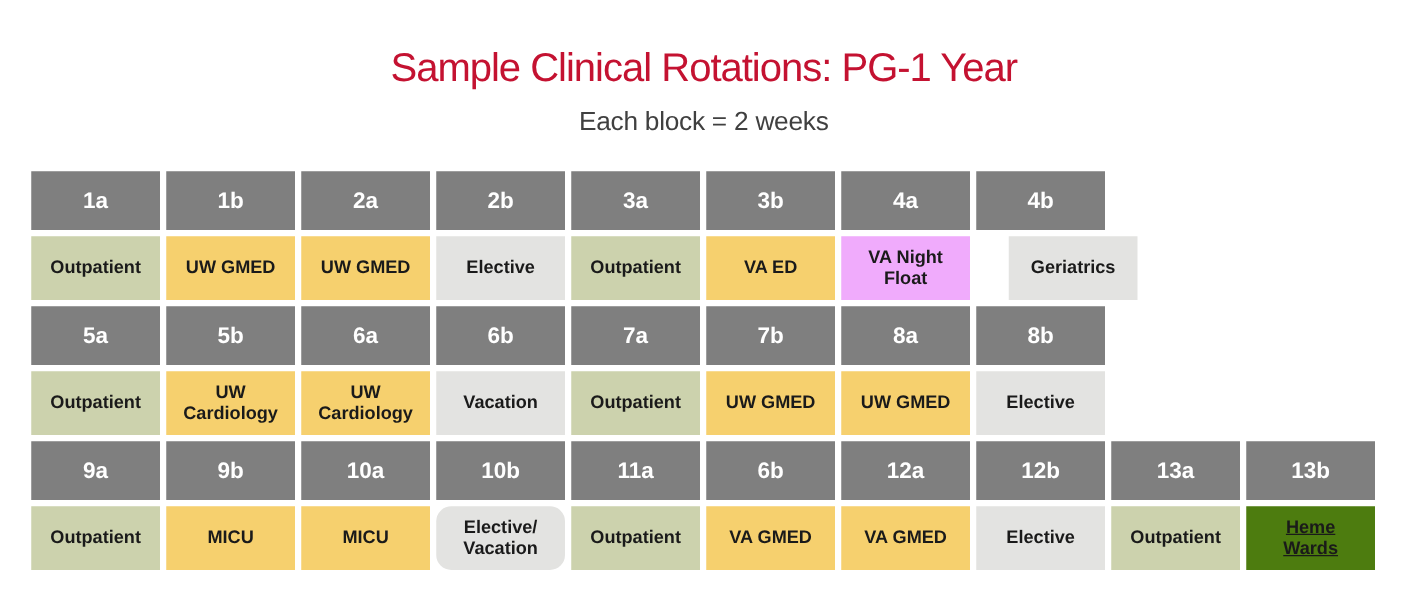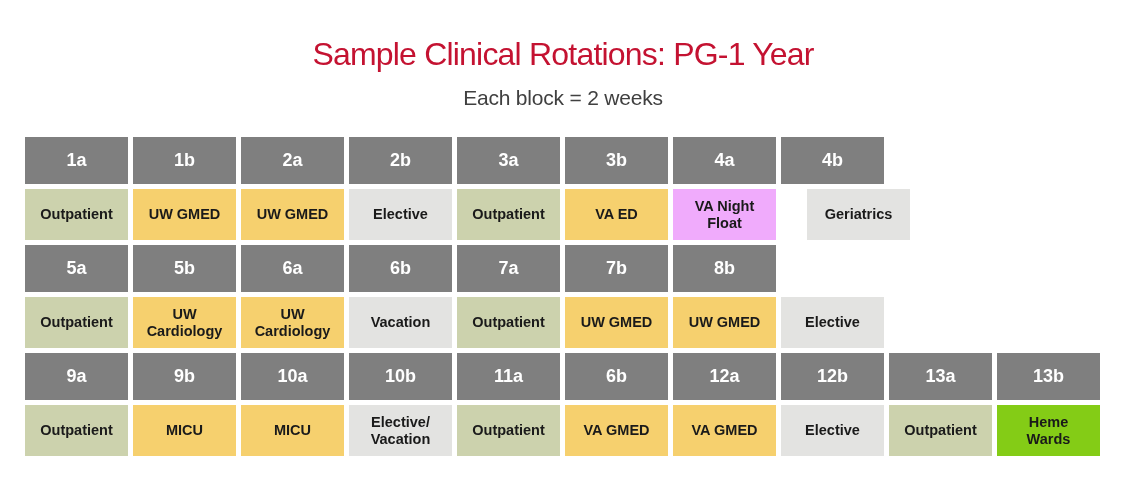--- a/index.html
+++ b/index.html
@@ -104,20 +104,21 @@
 Float</div>
         <div class="cell rotation-cell" style="background: rgb(227, 227, 225); margin-left: 26px;">Geriatrics</div>
       </div>
       <div class="grid-row">
         <div class="cell header-cell">5a</div>
         <div class="cell header-cell">5b</div>
         <div class="cell header-cell">6a</div>
         <div class="cell header-cell">6b</div>
         <div class="cell header-cell">7a</div>
         <div class="cell header-cell">7b</div>
+        <div class="cell header-cell">8a</div>
         <div class="cell header-cell">8b</div>
       </div>
       <div class="grid-row">
         <div class="cell rotation-cell" style="background: rgb(204, 210, 173);">Outpatient</div>
         <div class="cell rotation-cell" style="background: rgb(246, 208, 110);">UW
 Cardiology</div>
         <div class="cell rotation-cell" style="background: rgb(246, 208, 110);">UW
 Cardiology</div>
         <div class="cell rotation-cell" style="background: rgb(227, 227, 225);">Vacation</div>
         <div class="cell rotation-cell" style="background: rgb(204, 210, 173);">Outpatient</div>
@@ -134,24 +135,24 @@
         <div class="cell header-cell">6b</div>
         <div class="cell header-cell">12a</div>
         <div class="cell header-cell">12b</div>
         <div class="cell header-cell">13a</div>
         <div class="cell header-cell">13b</div>
       </div>
       <div class="grid-row">
         <div class="cell rotation-cell" style="background: rgb(204, 210, 173);">Outpatient</div>
         <div class="cell rotation-cell" style="background: rgb(246, 208, 110);">MICU</div>
         <div class="cell rotation-cell" style="background: rgb(246, 208, 110);">MICU</div>
-        <div class="cell rotation-cell" style="background: rgb(227, 227, 225);">Elective/
+        <div class="cell rotation-cell" style="background: rgb(227, 227, 225); border-radius: 12px;">Elective/
 Vacation</div>
         <div class="cell rotation-cell" style="background: rgb(204, 210, 173);">Outpatient</div>
         <div class="cell rotation-cell" style="background: rgb(246, 208, 110);">VA GMED</div>
         <div class="cell rotation-cell" style="background: rgb(246, 208, 110);">VA GMED</div>
         <div class="cell rotation-cell" style="background: rgb(227, 227, 225);">Elective</div>
         <div class="cell rotation-cell" style="background: rgb(204, 210, 173);">Outpatient</div>
-        <div class="cell rotation-cell" style="background: #84cc16;">Heme
+        <div class="cell rotation-cell" style="background: #4d7c0f; text-decoration: underline;">Heme
 Wards</div>
       </div>
     </div>
 </div>
 
 </body></html>

